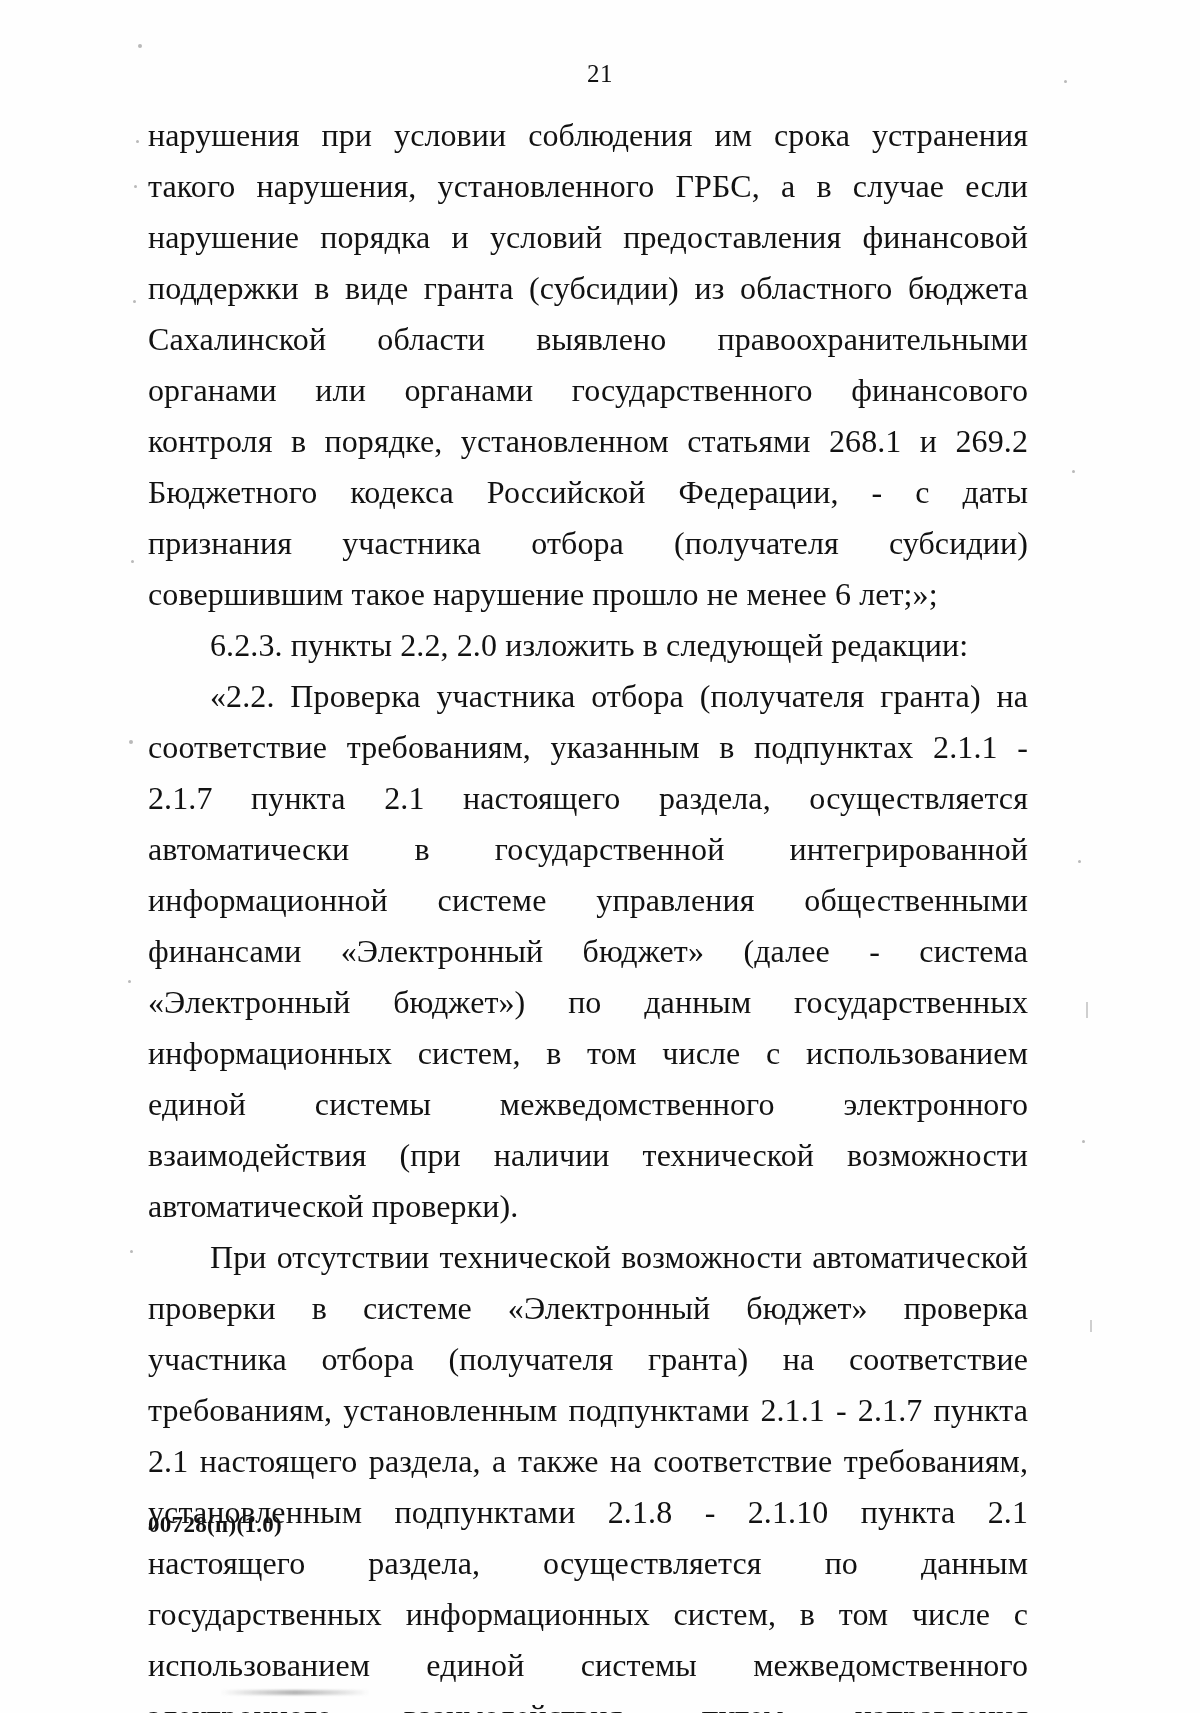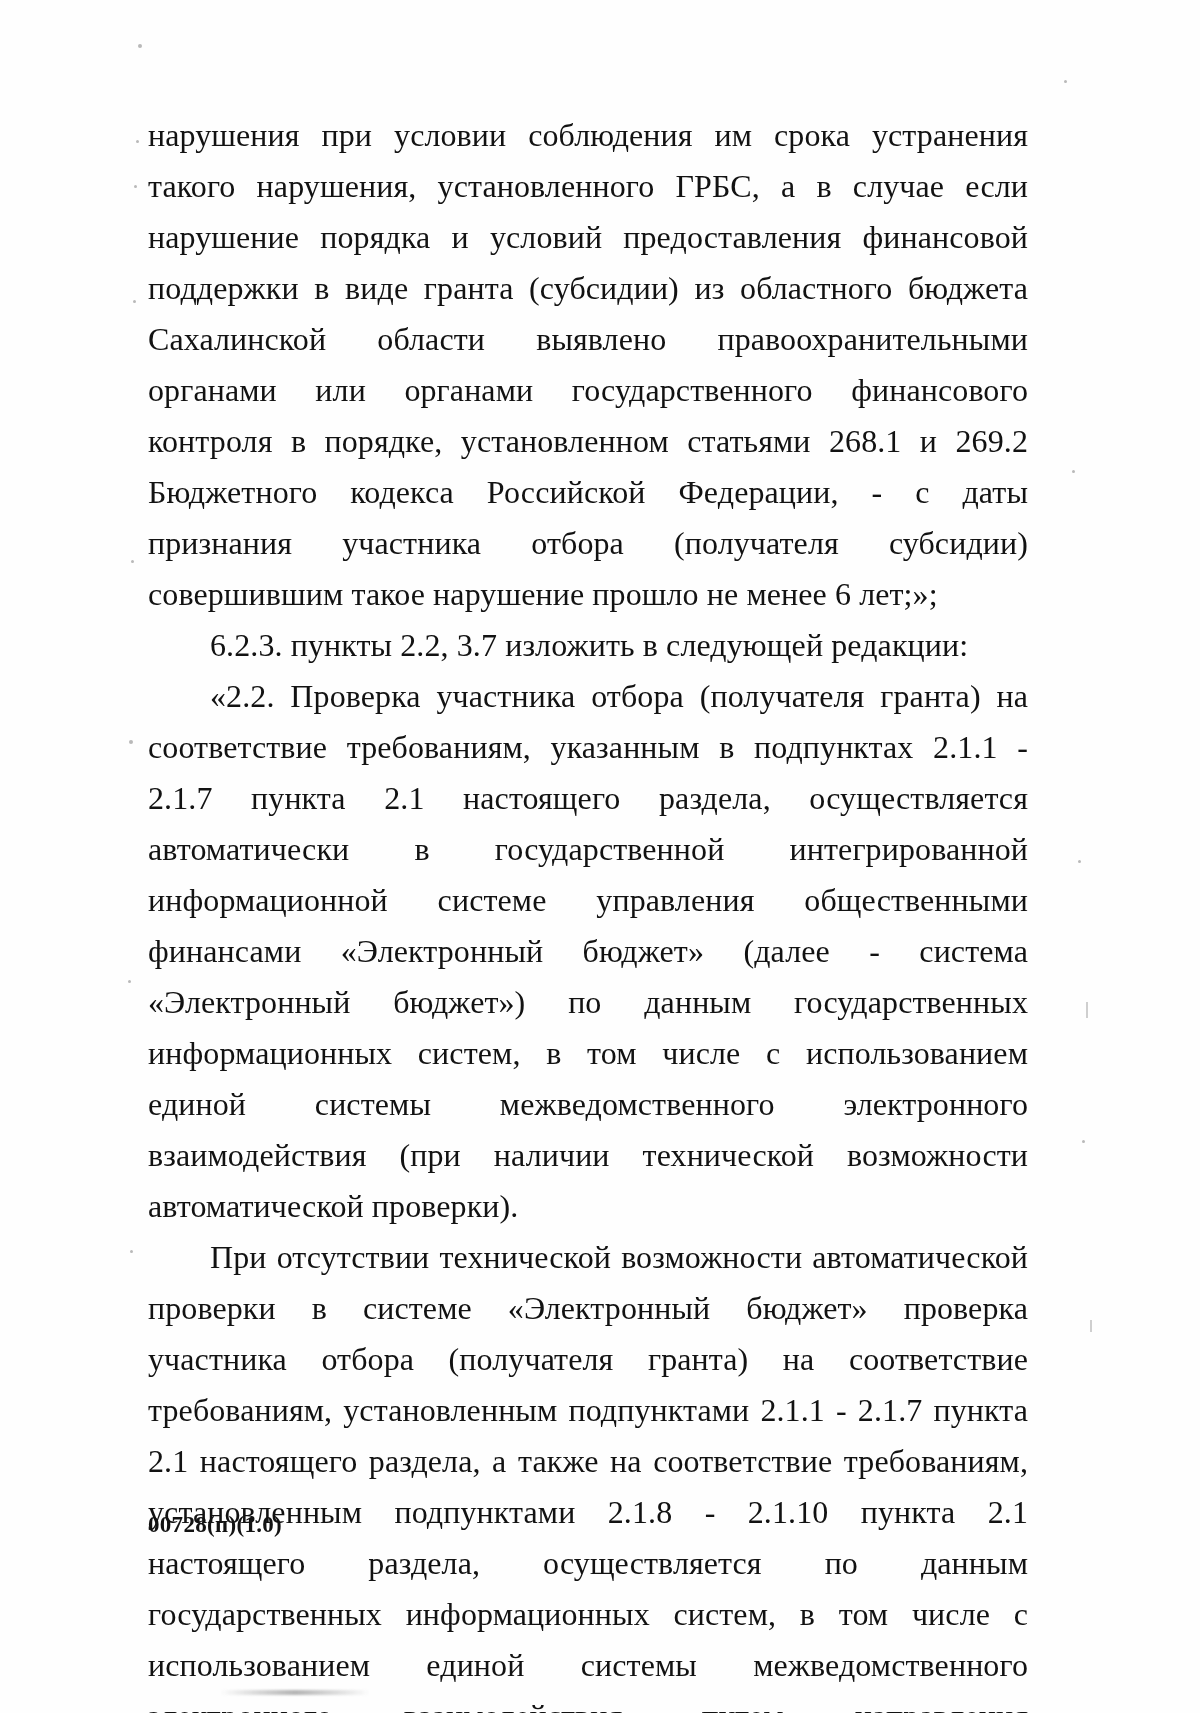--- a/index.html
+++ b/index.html
@@ -72,24 +72,25 @@
     height: 5px;
     background: linear-gradient(90deg, rgba(150,150,150,0.0), rgba(120,120,120,0.55), rgba(150,150,150,0.0));
     filter: blur(1px);
   }
 </style>
 </head>
 <body>
 
 <div class="page">
 
+  <div class="page-number">21</div>
 
   <div class="body-text">
     <p>нарушения при условии соблюдения им срока устранения такого нарушения, установленного ГРБС, а в случае если нарушение порядка и условий предоставления финансовой поддержки в виде гранта (субсидии) из областного бюджета Сахалинской области выявлено правоохранительными органами или органами государственного финансового контроля в порядке, установленном статьями 268.1 и 269.2 Бюджетного кодекса Российской Федерации, - с даты признания участника отбора (получателя субсидии) совершившим такое нарушение прошло не менее 6 лет;»;</p>
-    <p class="indent">6.2.3. пункты 2.2, 3.7 изложить в следующей редакции:</p>
+    <p class="indent">6.2.3. пункты 2.2, 2.0 изложить в следующей редакции:</p>
     <p class="indent">«2.2. Проверка участника отбора (получателя гранта) на соответствие требованиям, указанным в подпунктах 2.1.1 - 2.1.7 пункта 2.1 настоящего раздела, осуществляется автоматически в государственной интегрированной информационной системе управления общественными финансами «Электронный бюджет» (далее - система «Электронный бюджет») по данным государственных информационных систем, в том числе с использованием единой системы межведомственного электронного взаимодействия (при наличии технической возможности автоматической проверки).</p>
     <p class="indent">При отсутствии технической возможности автоматической проверки в системе «Электронный бюджет» проверка участника отбора (получателя гранта) на соответствие требованиям, установленным подпунктами 2.1.1 - 2.1.7 пункта 2.1 настоящего раздела, а также на соответствие требованиям, установленным подпунктами 2.1.8 - 2.1.10 пункта 2.1 настоящего раздела, осуществляется по данным государственных информационных систем, в том числе с использованием единой системы межведомственного электронного взаимодействия, путем направления межведомственных информационных запросов, а также на основании сведений сервисов «Перечень организаций и физических лиц, в отношении которых имеются сведения об их причастности к экстремистской деятельности или терроризму» и «Перечни организаций и физических лиц, связанных с терроризмом или с распространением оружия массового уничтожения, составляемые в соответствии с решениями Совета</p>
   </div>
 
   <div class="footer-code">00728(п)(1.0)</div>
 
   <span class="speck" style="left:138px; top:44px; width:4px; height:4px;"></span>
   <span class="speck" style="left:136px; top:140px; width:3px; height:3px;"></span>
   <span class="speck" style="left:134px; top:185px; width:3px; height:3px;"></span>
   <span class="speck" style="left:133px; top:300px; width:3px; height:3px;"></span>

